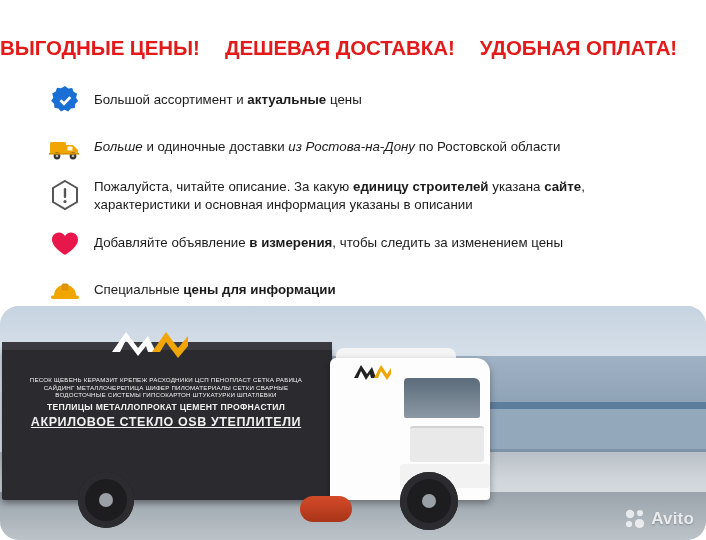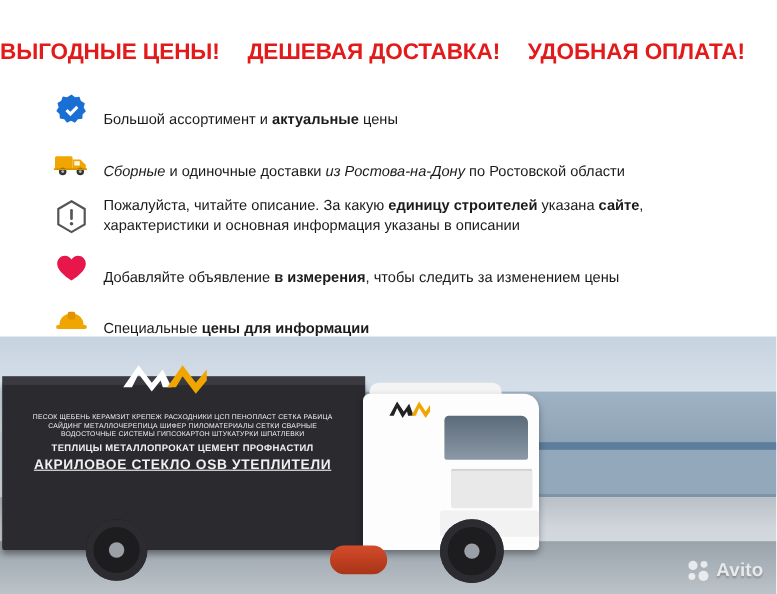--- a/index.html
+++ b/index.html
@@ -41,21 +41,21 @@
   }
   
   .features {
     position: absolute;
     top: 84px;
     left: 48px;
     width: 630px;
   }
   .feature {
     display: flex;
-    align-items: flex-end;
+    align-items: flex-start;
     margin-bottom: 13px;
     min-height: 34px;
   }
   .feature .ico {
     width: 34px;
     height: 34px;
     flex: 0 0 34px;
     margin-right: 12px;
     position: relative;
   }
@@ -72,20 +72,21 @@
   i { font-style: italic; }
   
   .photo {
     position: absolute;
     left: 0;
     top: 306px;
     width: 706px;
     height: 234px;
     overflow: hidden;
     background: linear-gradient(#cfd9e2 0%, #dce4ec 40%, #e9eef3 100%);
+    border-radius: 19px;
   }
   .sky {
     position: absolute;
     left: 0; top: 0; width: 706px; height: 86px;
     background: linear-gradient(#c6d3e0, #e2e9f0);
   }
   .warehouse {
     position: absolute;
     left: 330px; top: 50px; width: 376px; height: 96px;
     background: linear-gradient(#9fb2c4 0%, #8fa3b6 50%, #7e93a8 100%);
@@ -251,21 +252,21 @@
           <rect x="2" y="11" width="16" height="12" rx="1.5" fill="#f0a500"></rect>
           <path d="M18 14h7l5 5v4h-12z" fill="#f0a500"></path>
           <rect x="19.5" y="15.5" width="5" height="4" fill="#fff8e0"></rect>
           <circle cx="9" cy="25" r="3.4" fill="#333"></circle>
           <circle cx="9" cy="25" r="1.3" fill="#bbb"></circle>
           <circle cx="25" cy="25" r="3.4" fill="#333"></circle>
           <circle cx="25" cy="25" r="1.3" fill="#bbb"></circle>
           <rect x="1" y="22" width="30" height="1.6" fill="#d79200"></rect>
         </svg>
       </div>
-      <div class="txt"><i>Сборные</i> и одиночные доставки <i>из Ростова-на-Дону</i> по Ростовской области</div>
+      <div class="txt"><i>Больше</i> и одиночные доставки <i>из Ростова-на-Дону</i> по Ростовской области</div>
     </div>
 
     <div class="feature tall">
       <div class="ico">
         <svg width="34" height="34" viewBox="0 0 34 34">
           <path d="M17 3l12 7v14l-12 7-12-7V10z" fill="none" stroke="#555" stroke-width="2"></path>
           <rect x="15.8" y="10" width="2.4" height="10" rx="1.2" fill="#555"></rect>
           <circle cx="17" cy="23.5" r="1.6" fill="#555"></circle>
         </svg>
       </div>

